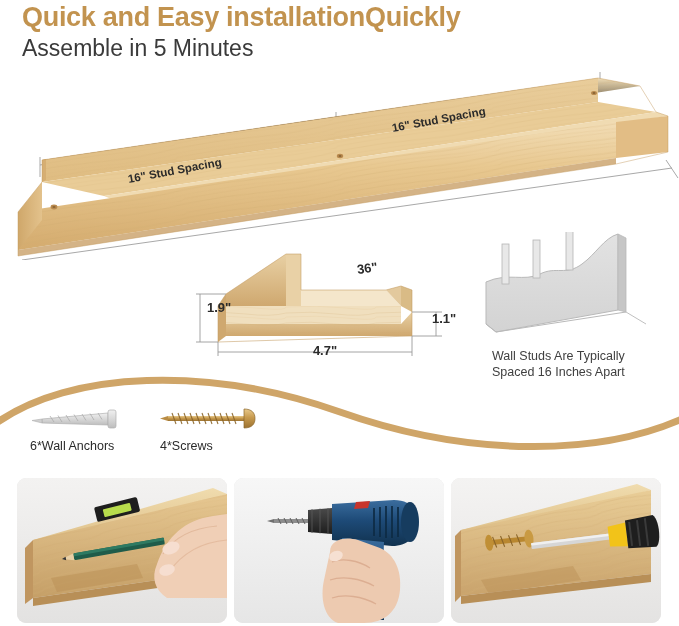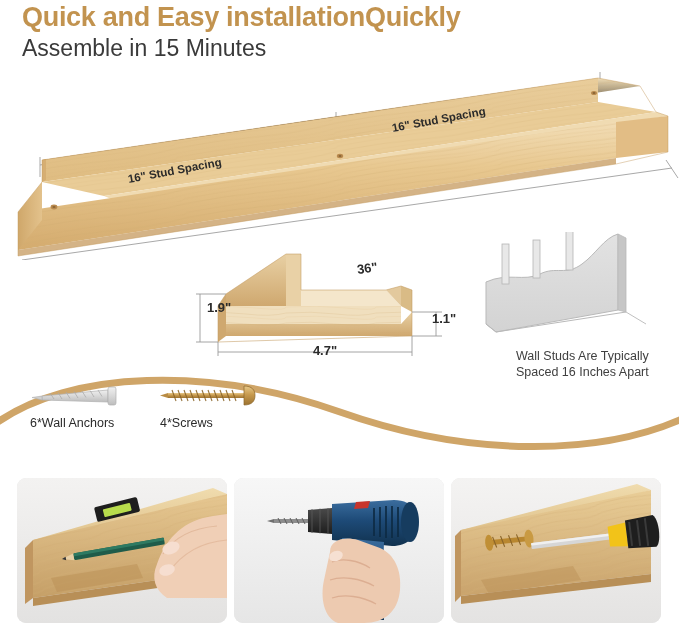--- a/index.html
+++ b/index.html
@@ -39,30 +39,30 @@
 
   
   .xsec { position:absolute; left:196px; top:250px; width:250px; height:120px; }
   .lbl-19 { position:absolute; left:207px; top:300px; font-size:13px; font-weight:bold; color:#2b2b2b; }
   .lbl-11 { position:absolute; left:432px; top:311px; font-size:13px; font-weight:bold; color:#2b2b2b; }
   .lbl-47 { position:absolute; left:325px; top:343px; font-size:13px; font-weight:bold; color:#2b2b2b; transform:translateX(-50%); }
 
   
   .studs { position:absolute; left:478px; top:232px; width:185px; height:110px; }
   .studcap {
-    position:absolute; left:516px; top:348px;
+    position:absolute; left:492px; top:348px;
     font-size:12.5px; color:#404040; line-height:16px;
     white-space:pre-line;
   }
 
   
   .wave { position:absolute; left:0; top:372px; width:679px; height:95px; }
 
   
-  .hw { position:absolute; top:378px; height:60px; }
+  .hw { position:absolute; top:401px; height:60px; }
   .hw .art { position:relative; height:36px; }
   .hw .cap {
     font-size:12.5px; color:#2b2b2b; white-space:nowrap;
     margin-top:2px;
   }
   .hw-anchors { left:30px; }
   .hw-screws  { left:160px; }
   .hw-level   { left:276px; }
 
   
@@ -75,21 +75,21 @@
   .p2 { left:234px; }
   .p3 { left:451px; }
   .panel svg { display:block; }
 </style>
 </head>
 <body>
 
 <div class="root">
 
   <div class="title">Quick and Easy installationQuickly</div>
-  <div class="subtitle">Assemble in 15 Minutes</div>
+  <div class="subtitle">Assemble in 5 Minutes</div>
 
   <div class="hero">
     <svg width="679" height="200" viewBox="0 0 679 200">
       <defs>
         <linearGradient id="woodTop" x1="0" y1="0" x2="0" y2="1">
           <stop offset="0%" stop-color="#f0dcb4"></stop>
           <stop offset="45%" stop-color="#e6c territory"></stop>
           <stop offset="100%" stop-color="#dcb87e"></stop>
         </linearGradient>
         <linearGradient id="woodFace" x1="0" y1="0" x2="0" y2="1">

